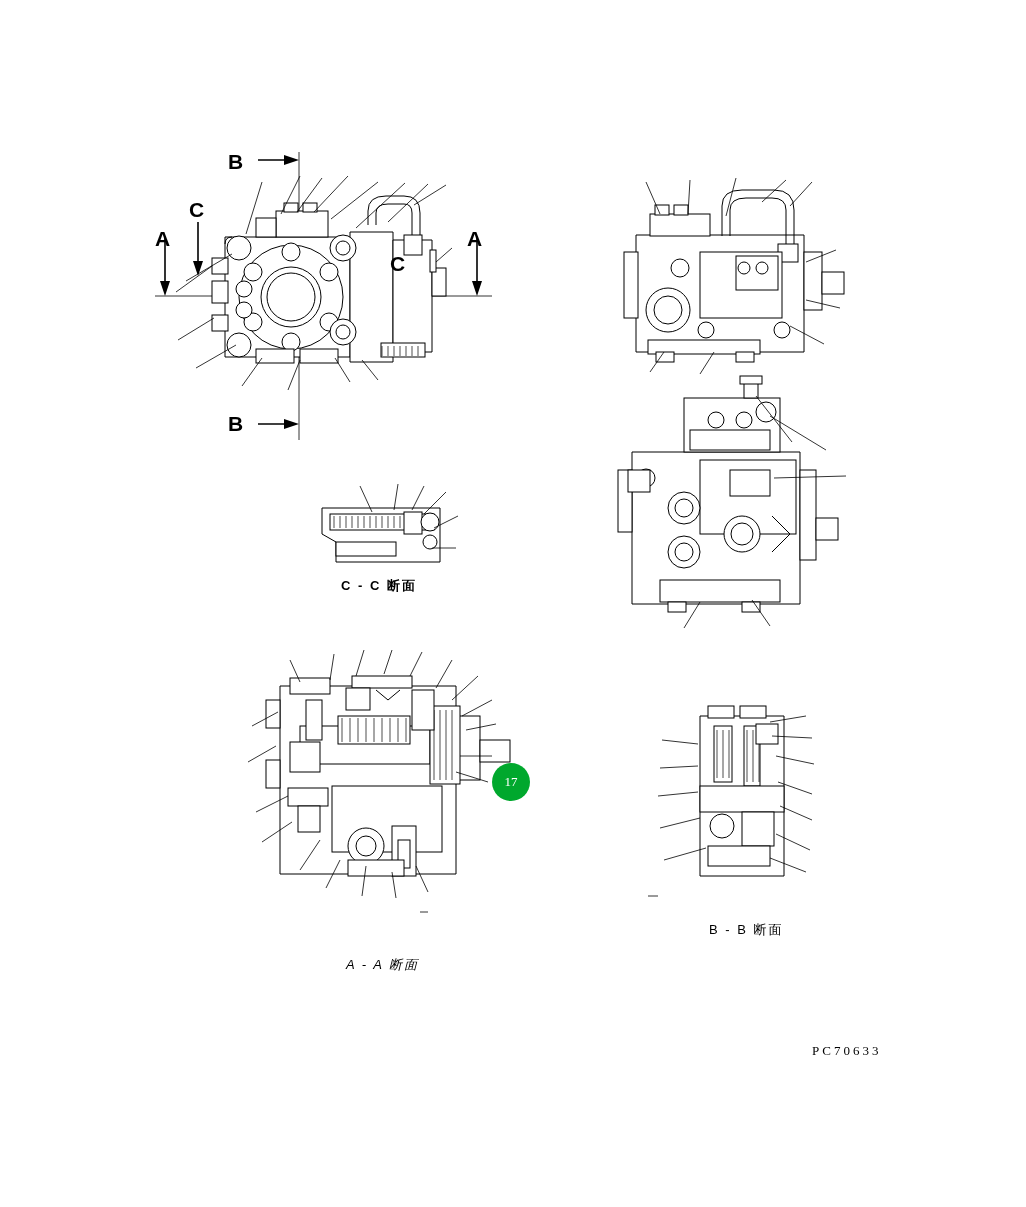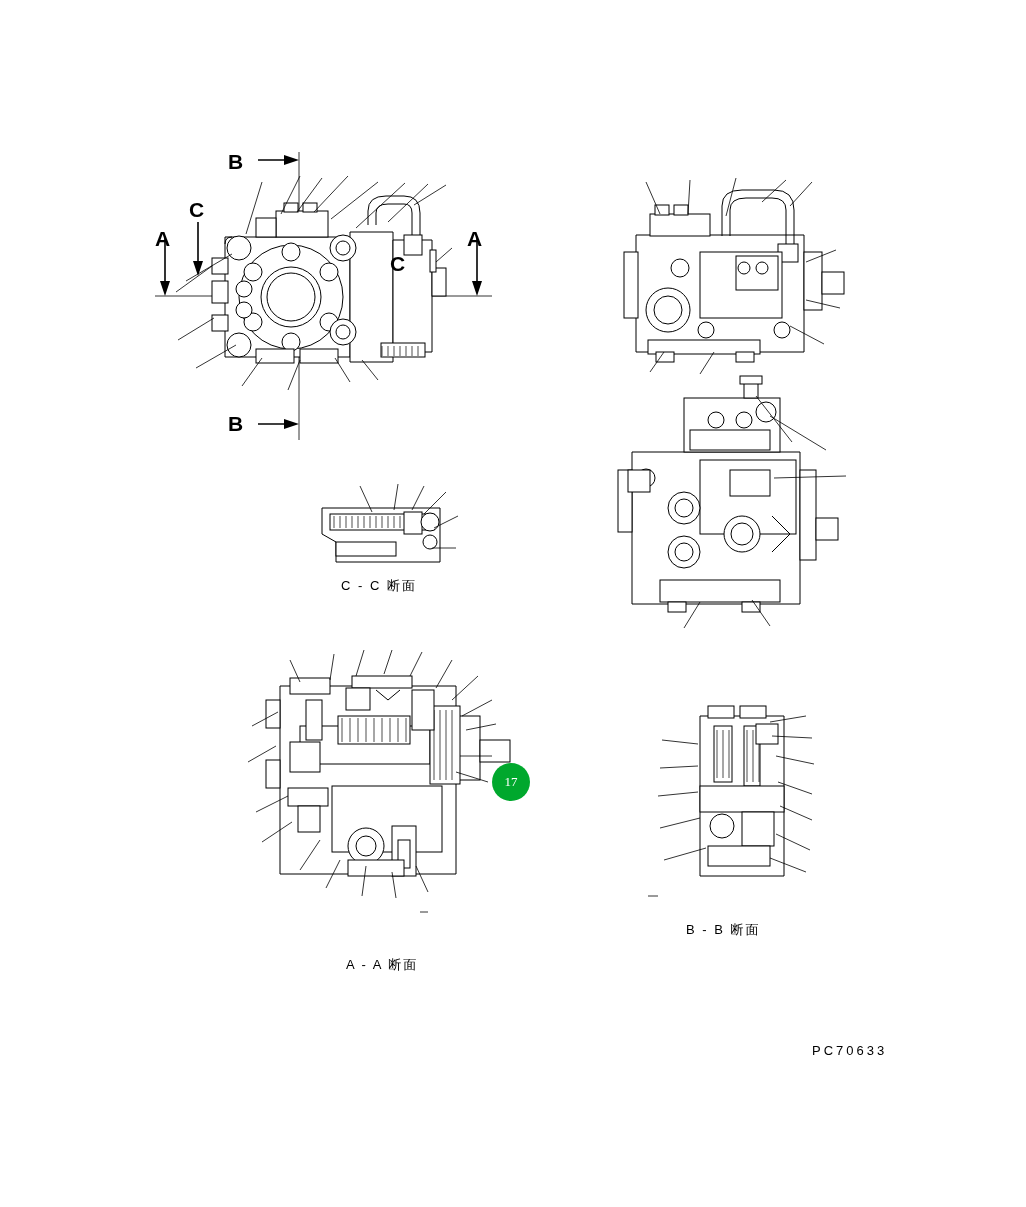--- a/index.html
+++ b/index.html
@@ -386,21 +386,21 @@
 
   </svg>
 
   <div class="label section-cut-letter" style="left:155px; top:227px;">A</div>
   <div class="label section-cut-letter" style="left:467px; top:227px;">A</div>
   <div class="label section-cut-letter" style="left:189px; top:198px;">C</div>
   <div class="label section-cut-letter" style="left:390px; top:252px;">C</div>
   <div class="label section-cut-letter" style="left:228px; top:150px;">B</div>
   <div class="label section-cut-letter" style="left:228px; top:412px;">B</div>
 
-  <div class="label section-caption" style="left:341px; top:577px;">C - C 断面</div>
-  <div class="label section-caption" style="left:346px; top:956px;">A - A 断面</div>
-  <div class="label section-caption" style="left:686px; top:921px;">B - B 断面</div>
+  <div class="label section-caption" style="left:341px; top:577px;font-weight:bold;">C - C 断面</div>
+  <div class="label section-caption" style="left:346px; top:956px;font-style:italic;">A - A 断面</div>
+  <div class="label section-caption" style="left:709px; top:921px;">B - B 断面</div>
 
   <div class="callout" style="left:492px; top:763px;">17</div>
 
-  <div class="label drawing-number" style="left:812px; top:1043px;">PC70633</div>
+  <div class="label drawing-number" style="left:812px; top:1043px;font-family:Liberation Serif, serif;">PC70633</div>
 
 </div>
 
 </body></html>

